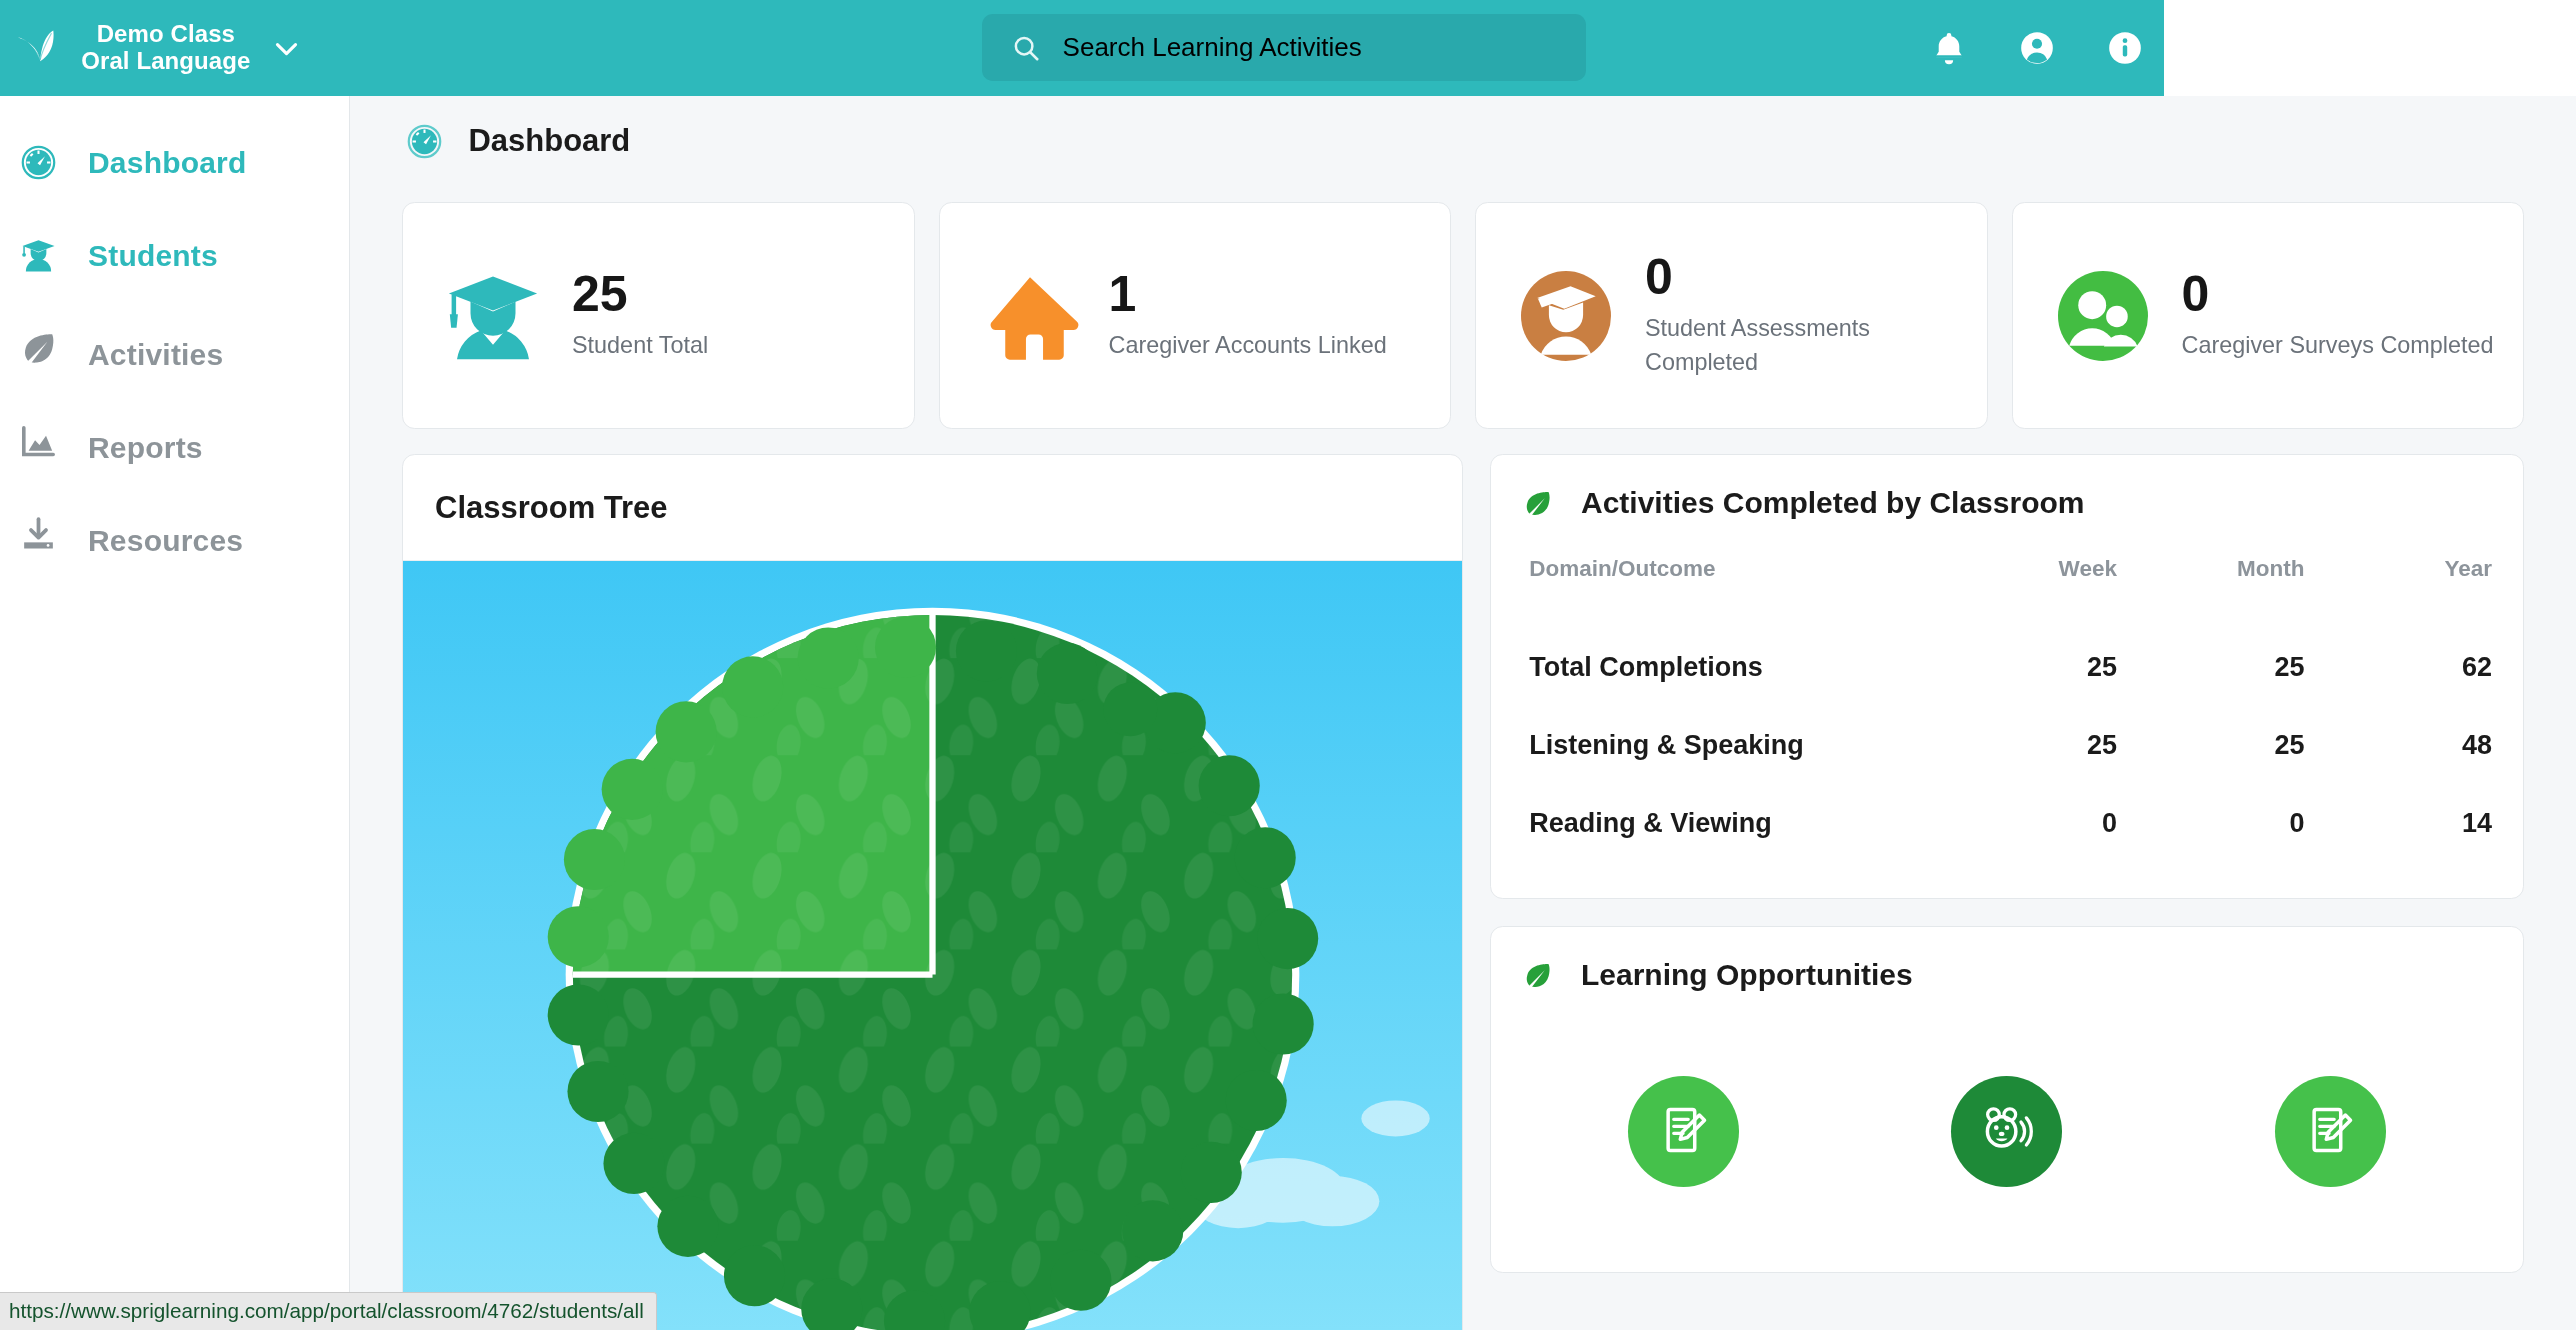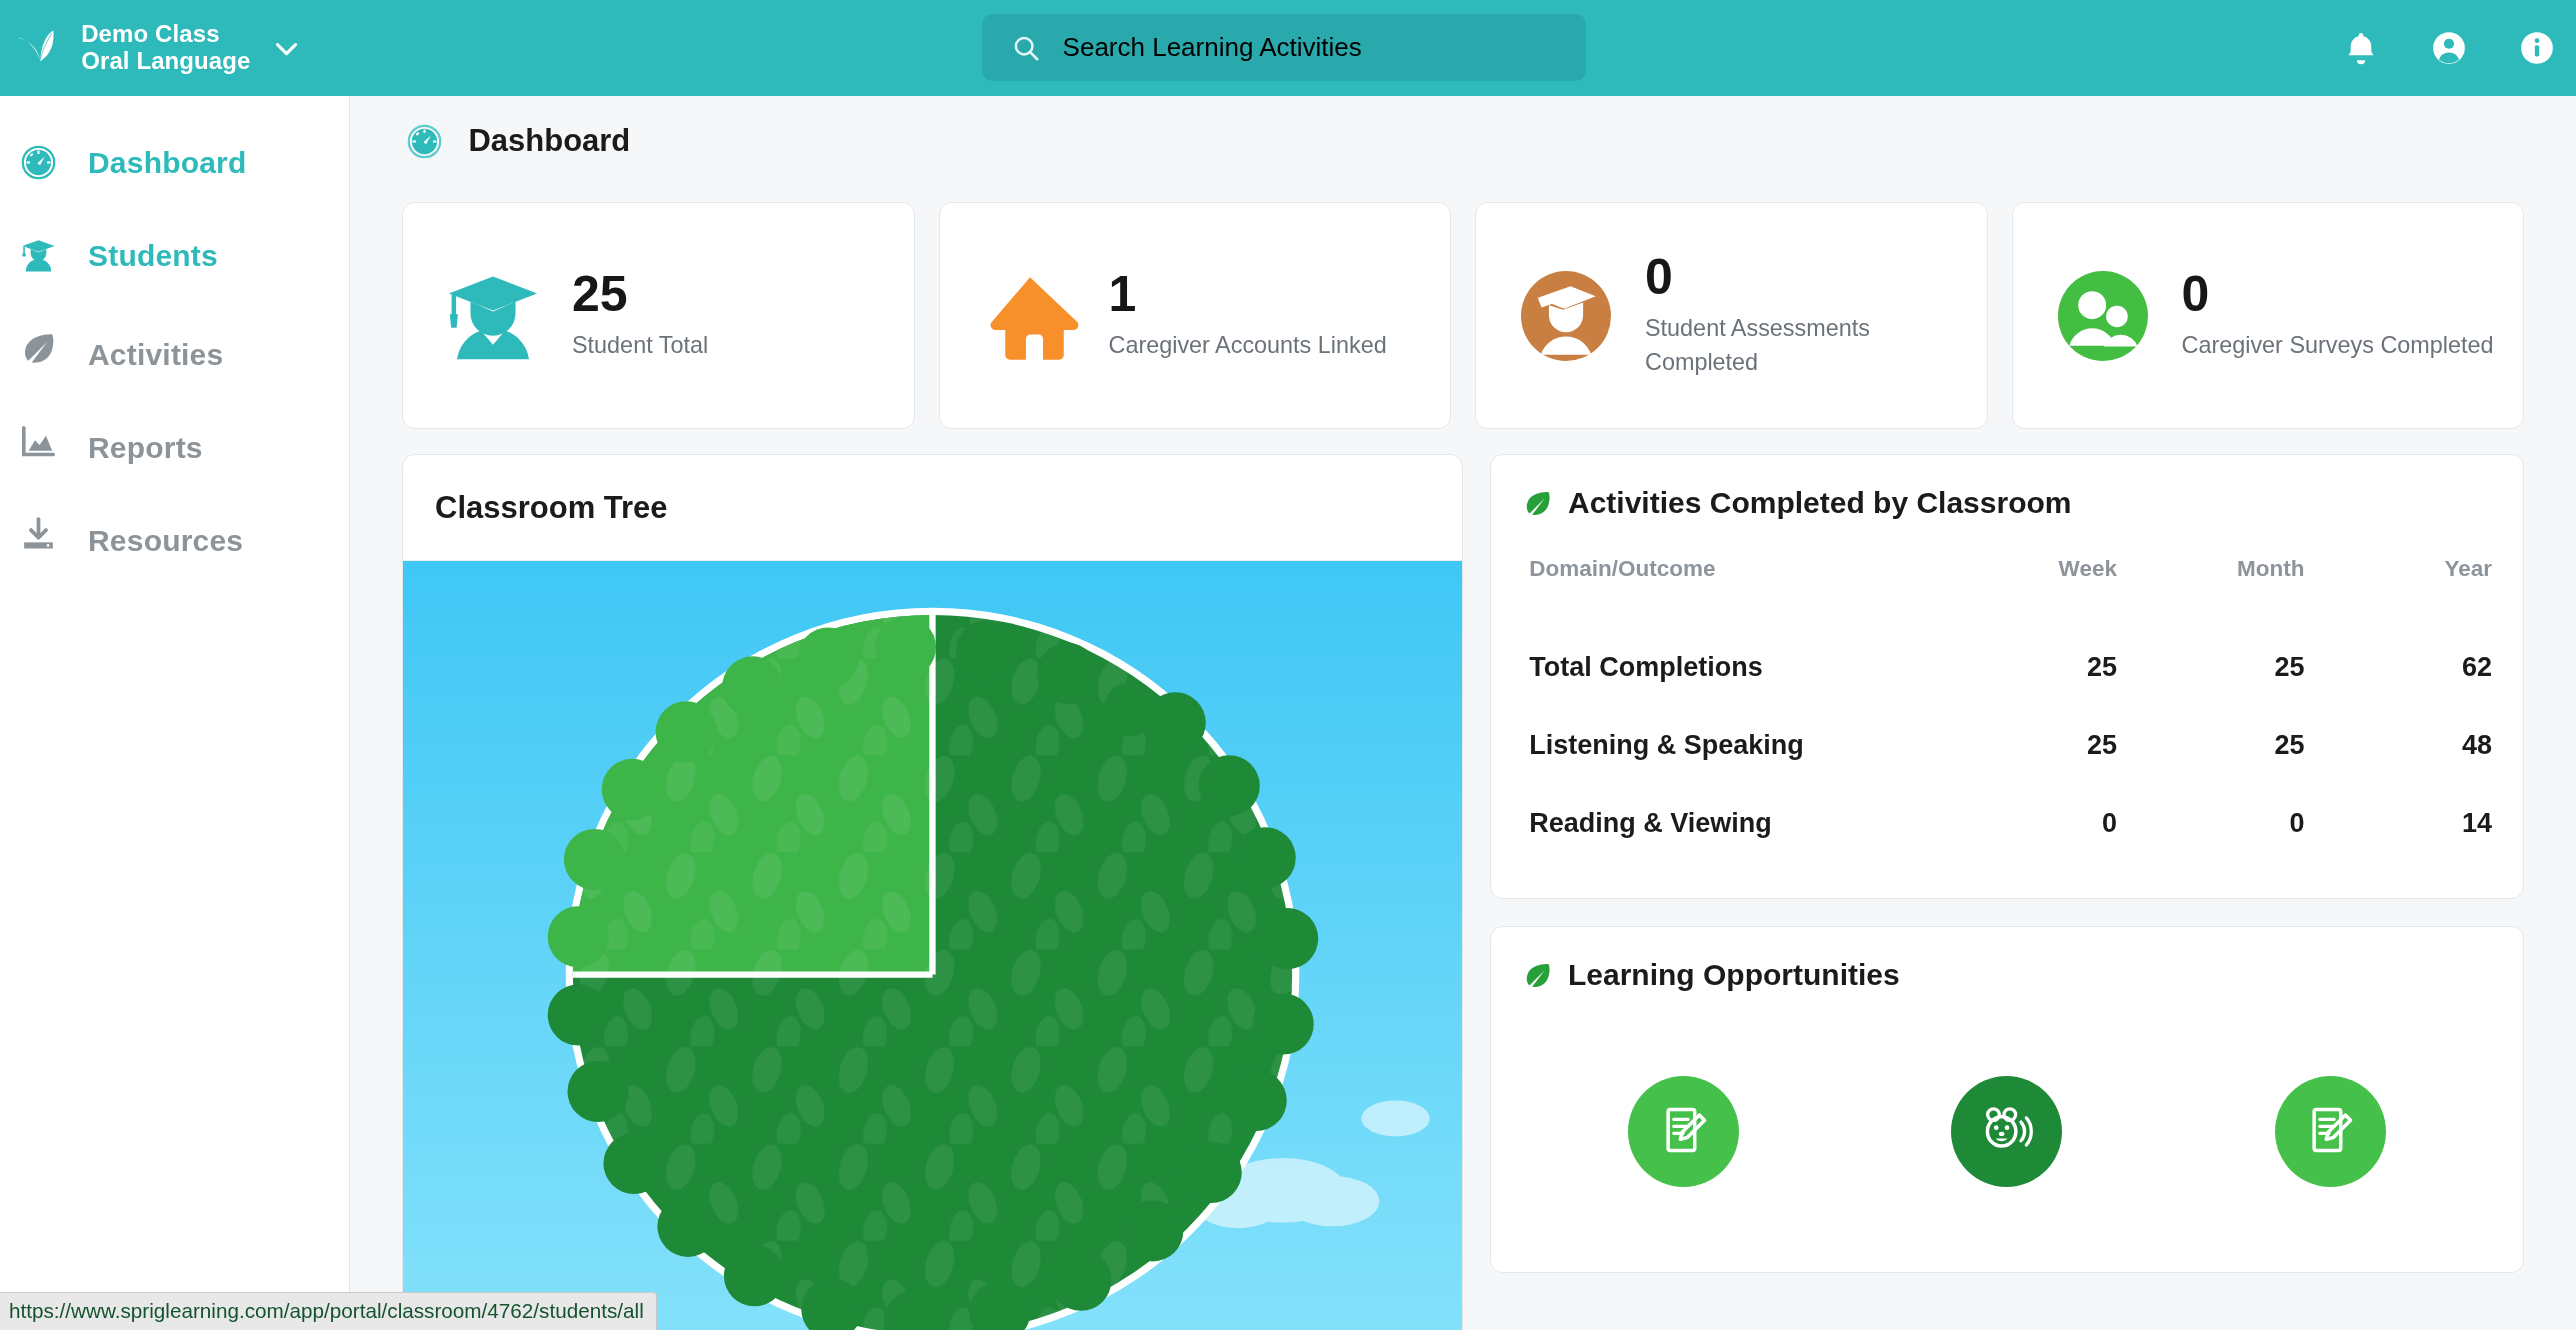--- a/index.html
+++ b/index.html
@@ -6,23 +6,23 @@
   html, body {
     width: 2576px; height: 1330px;
     overflow: hidden;
     font-family: "Liberation Sans", sans-serif;
     background: #ffffff;
   }
 
   
   .topbar {
     position: absolute; top: 0; left: 0;
-    width: 2576px; height: 96px;
+    width: 2164px; height: 96px;
     background: #2EB9BB;
-    display: flex; align-items: center;
+    display: flex; align-items: center; text-align: center;
   }
   .brand { display: flex; align-items: center; padding-left: 12.6px; }
   .brand-logo { width: 56px; height: 56px; flex: none; }
   .brand-text { margin-left: 12.6px; line-height: 1.12; }
   .brand-class {
     color: #ffffff; font-size: 24px; font-weight: bold; letter-spacing: 0.1px;
   }
   .brand-sub {
     color: #ffffff; font-size: 24px; font-weight: bold; letter-spacing: 0.1px;
   }
@@ -130,21 +130,21 @@
     height: 106px; display: flex; align-items: center; padding-left: 32px;
     font-size: 31px; font-weight: bold; color: #1b1b1b;
     border-bottom: 0.9px solid #eceff1;
   }
   .tree-canvas { width: 100%; height: 802px; display: block; }
 
   .table-card { padding: 31px 31px 36px 31px; }
   .card-title-row { display: flex; align-items: center; }
   .leaf-icon { width: 31px; height: 31px; flex: none; }
   .card-title {
-    margin-left: 15px;
+    margin-left: 28px;
     font-size: 30px; font-weight: bold; color: #1b1b1b;
   }
   table.acts { width: 100%; border-collapse: collapse; margin-top: 36px; }
   table.acts th {
     font-size: 22.5px; font-weight: bold; color: #8d949b;
     text-align: right; padding-bottom: 47px;
   }
   table.acts th.lead { text-align: left; padding-left: 7.2px; }
   table.acts td {
     font-size: 27px; font-weight: bold; color: #1b1b1b;

